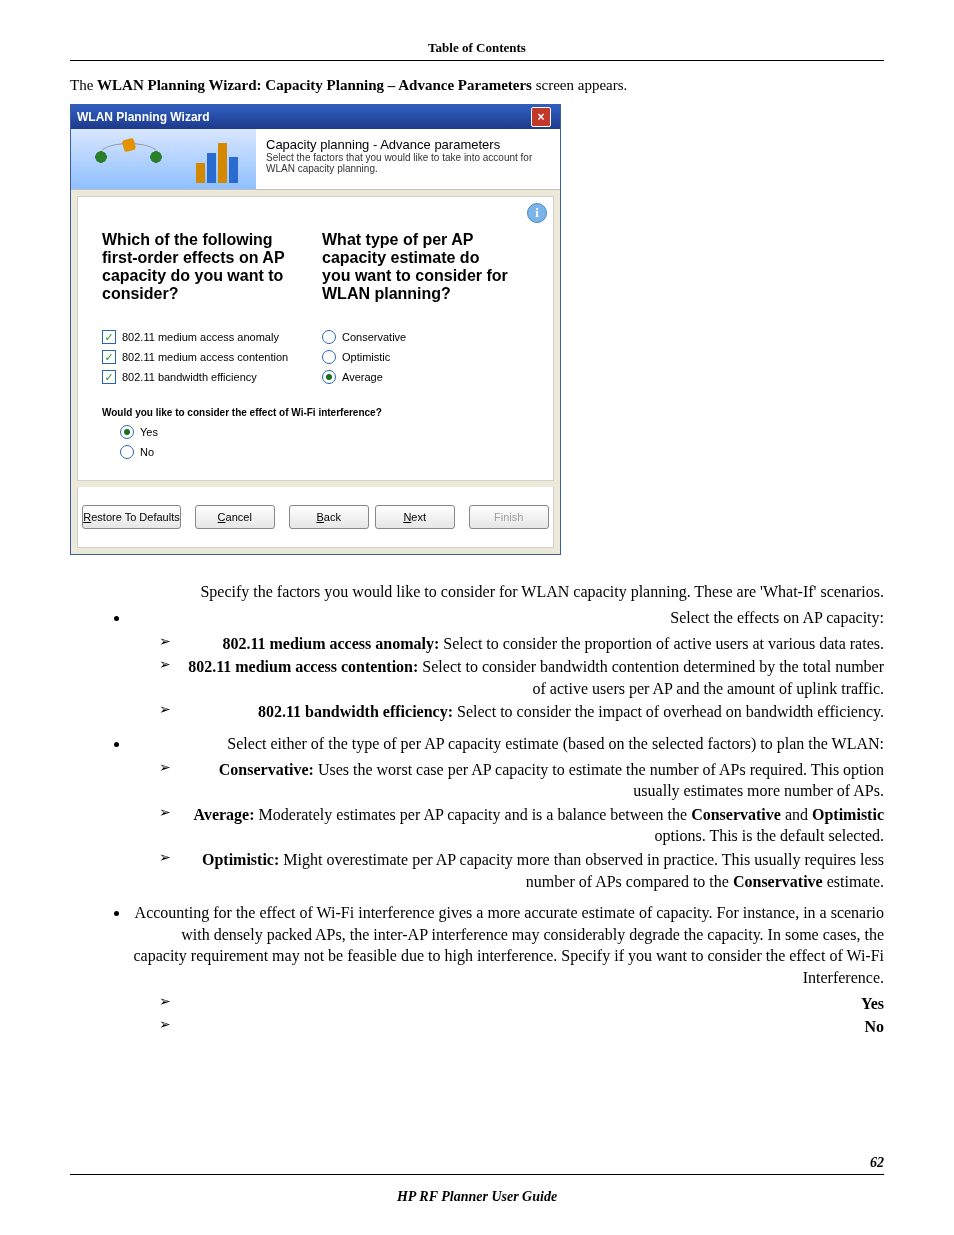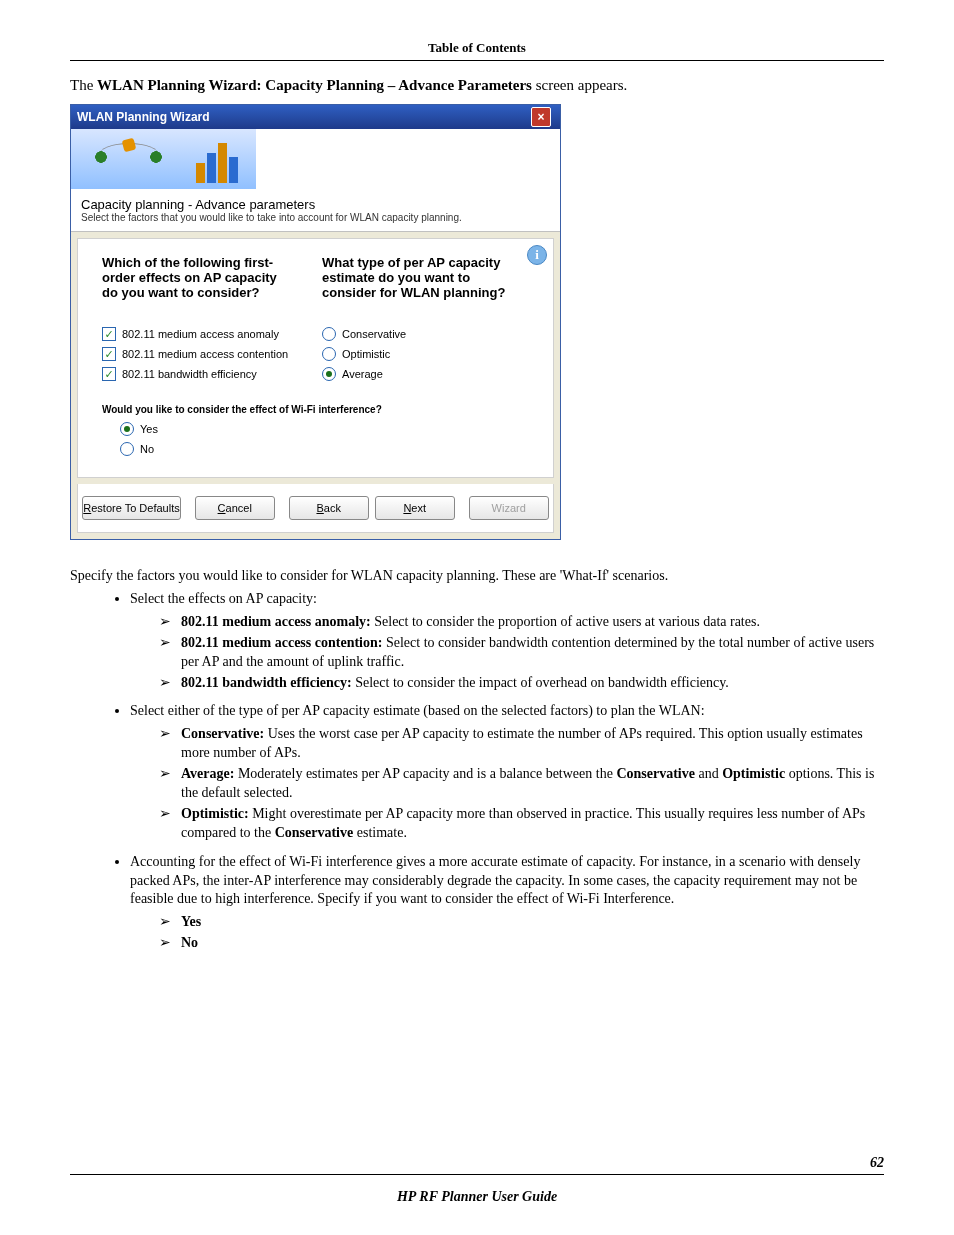--- a/index.html
+++ b/index.html
@@ -56,21 +56,20 @@
     color: #fff;
     display: flex; align-items: center; justify-content: center;
     font-weight: bold;
     font-size: 12px;
     border-radius: 2px;
   }
   .wizard-head {
     display: flex;
     background: #fff;
     border-bottom: 1px solid #c0c0c0;
-    flex-direction: column;
   }
   .head-img {
     width: 185px; height: 60px;
     background: linear-gradient(#d8e6ff,#90c0ff);
     position: relative;
     overflow: hidden;
   }
   .head-img::before {
     
     content: "";
@@ -132,21 +131,21 @@
     border-radius: 50%;
     background: #7bb4e8;
     color: #fff;
     font-family: Georgia, serif;
     font-weight: bold;
     display: flex; align-items: center; justify-content: center;
     font-size: 13px;
     border: 1px solid #4a88c4;
   }
   .two-col { display: flex; gap: 30px; }
-  .col-h { font-weight: bold; font-size: 13px; margin-bottom: 12px; width: 190px; }
+  .col-h { font-weight: bold; font-size: 16px; margin-bottom: 12px; width: 190px; margin-top: 18px; }
   .effects-list, .estimate-list { margin-top: 24px; }
   .chk-row, .rad-row {
     display: flex; align-items: center; gap: 6px;
     height: 20px;
   }
   .chk {
     width: 12px; height: 12px;
     border: 1px solid #2a66b0;
     display: inline-flex; align-items: center; justify-content: center;
     background: #fff;
@@ -164,42 +163,42 @@
   .rad.checked::after {
     content: ""; width: 6px; height: 6px;
     background: #1a6f1a; border-radius: 50%;
   }
   .wifi-q { margin-top: 20px; font-weight: bold; font-size: 10px; }
   .wizard-footer {
     background: #fff;
     margin: 0 6px 6px 6px;
     border: 1px solid #d0d0d0;
     border-top: none;
-    padding: 12px 0;
+    padding: 18px 0;
     display: flex;
     justify-content: center;
     gap: 14px;
   }
   .winbtn {
     min-width: 78px;
     height: 22px;
     border: 1px solid #888;
     border-radius: 3px;
     background: linear-gradient(#fff, #e6e6e6);
     font-size: 11px;
     display: inline-flex; align-items: center; justify-content: center;
     font-family: Tahoma, Arial, sans-serif;
   }
   .winbtn.disabled { color: #a0a0a0; }
   .winbtn u { text-decoration: underline; }
   .grp { display: inline-flex; gap: 0; }
   .grp .winbtn { border-radius: 3px; }
 
   
-  .body-text { font-size: 14px; }
+  .body-text { font-size: 16px; text-align: right; }
   ul.lvl1 {
     list-style: disc;
     padding-left: 60px;
     margin: 6px 0;
   }
   ul.lvl1 > li { margin-bottom: 10px; line-height: 1.35; }
   ul.lvl2 {
     list-style: none;
     padding-left: 35px;
     margin: 4px 0;
@@ -326,21 +325,21 @@
         </span>
       <span class="grp">
         <span class="winbtn">
             <span><u>B</u>ack</span>
           </span>
         <span class="winbtn" style="margin-left:6px;">
             <span><u>N</u>ext</span>
           </span>
       </span>
       <span class="winbtn disabled">
-          <span>Wizard</span>
+          <span>Finish</span>
         </span>
     </div>
   </div>
 
   <div class="body-text">
     <div>Specify the factors you would like to consider for WLAN capacity planning. These are 'What-If' scenarios.</div>
 
     <ul class="lvl1">
       <li>
         <span>Select the effects on AP capacity:</span>

